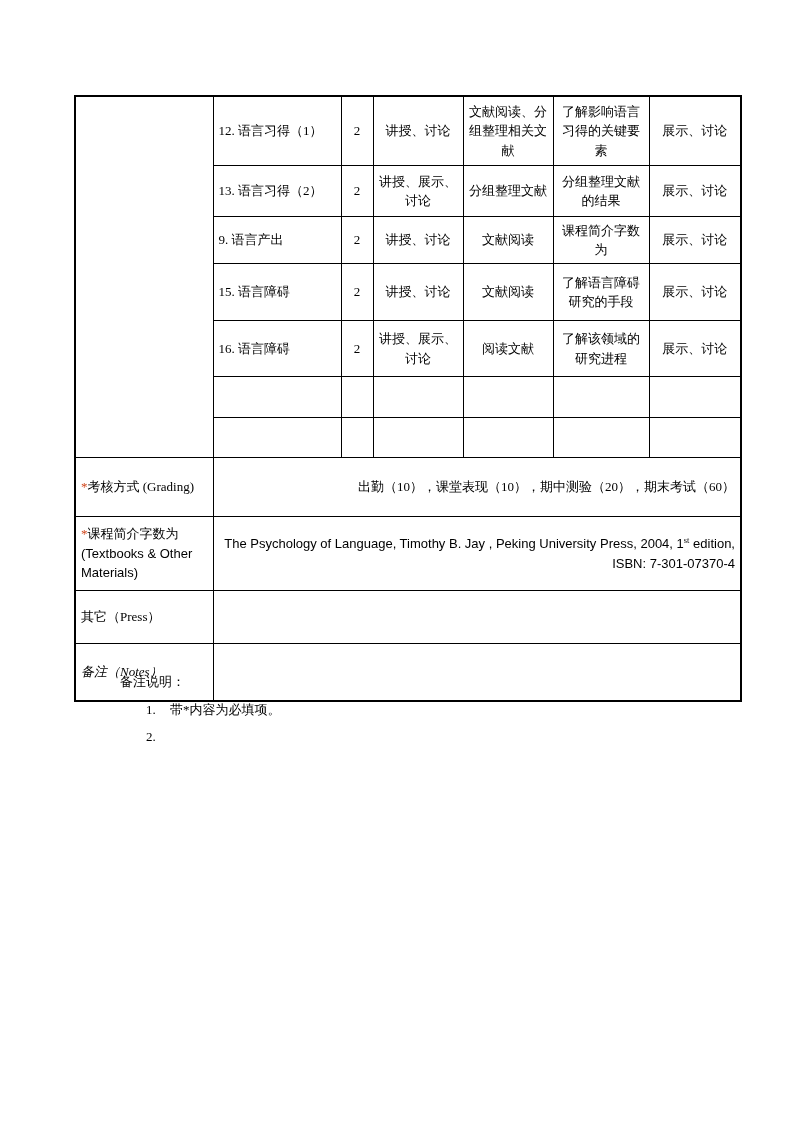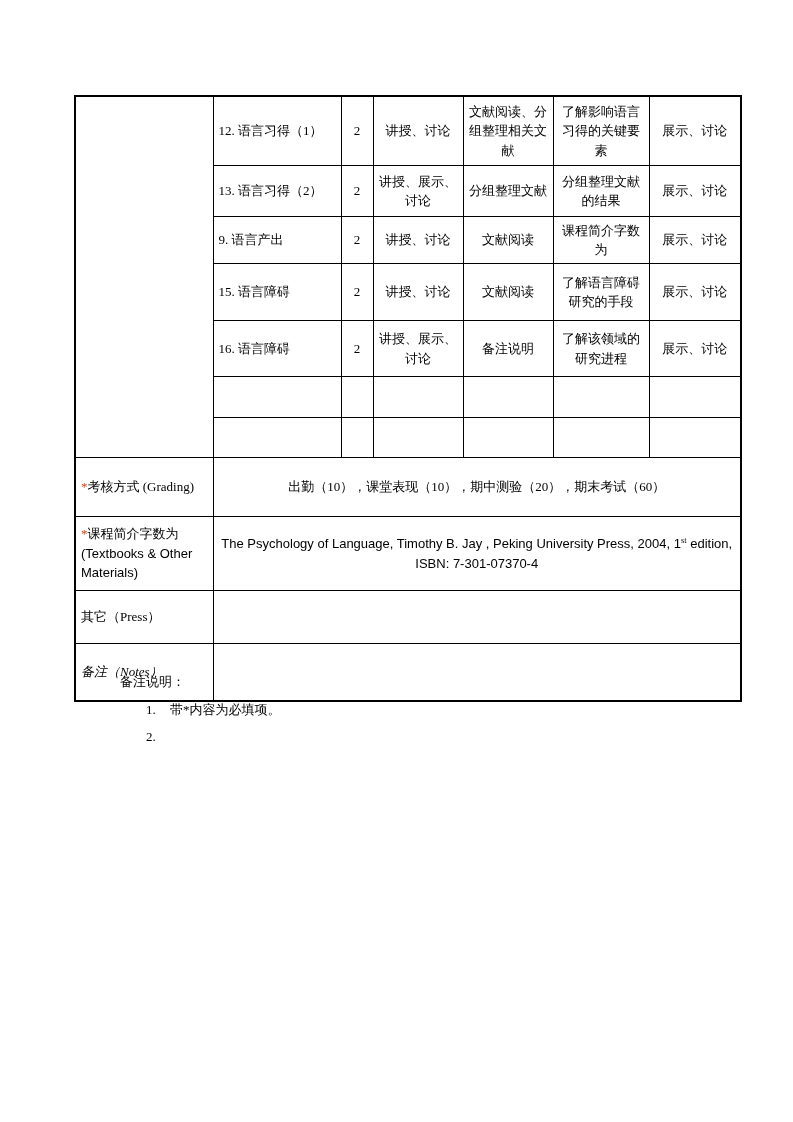--- a/index.html
+++ b/index.html
@@ -29,21 +29,21 @@
   table.doc td {
     border: 1px solid #000;
     vertical-align: middle;
     padding: 2px 5px;
     line-height: 1.5;
     overflow-wrap: break-word;
   }
   td.c { text-align: center; }
   td.topic { text-align: left; padding-left: 14px; }
   td.label { text-align: left; }
-  td.val { text-align: center; padding-left: 9px; padding-right: 9px; }
+  td.val { text-align: right; padding-left: 9px; padding-right: 9px; }
   .sans { font-family: "Liberation Sans", "DejaVu Sans", sans-serif; }
   .star { color: var(--star-color, #d0451b); }
   sup { font-size: 0.65em; font-family: Liberation Serif, serif; }
 
   tr.r12 > td { height: 64px; }
   tr.r13 > td { height: 46px; }
   tr.r14 > td { height: 42px; }
   tr.r15 > td { height: 52px; }
   tr.r16 > td { height: 51px; }
   tr.rE1 > td { height: 36px; }
@@ -117,21 +117,21 @@
         <td class="c">2</td>
         <td class="c">讲授、讨论</td>
         <td class="c">文献阅读</td>
         <td class="c">了解语言障碍研究的手段</td>
         <td class="c">展示、讨论</td>
       </tr>
       <tr class="r16">
         <td class="topic">16. 语言障碍</td>
         <td class="c">2</td>
         <td class="c">讲授、展示、讨论</td>
-        <td class="c">备注说明</td>
+        <td class="c">阅读文献</td>
         <td class="c">了解该领域的研究进程</td>
         <td class="c">展示、讨论</td>
       </tr>
       <tr class="rE1">
         <td class="c"></td>
         <td class="c"></td>
         <td class="c"></td>
         <td class="c"></td>
         <td class="c"></td>
         <td class="c"></td>

